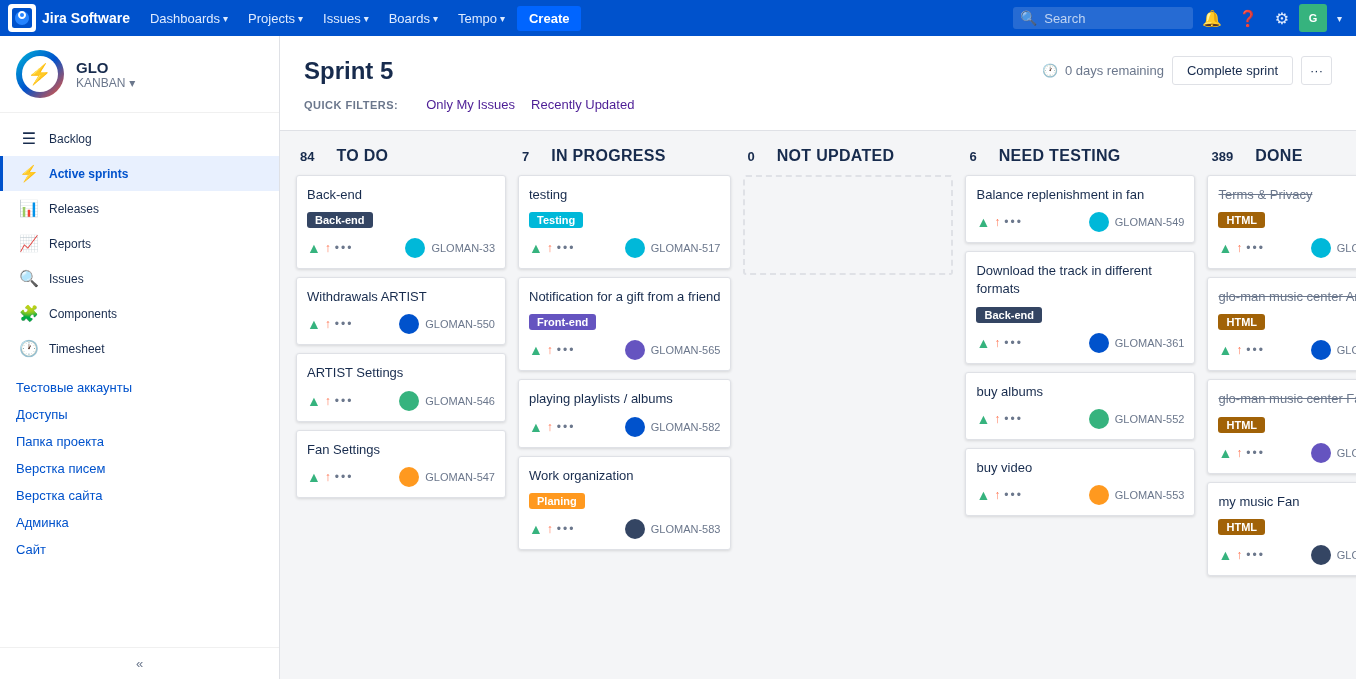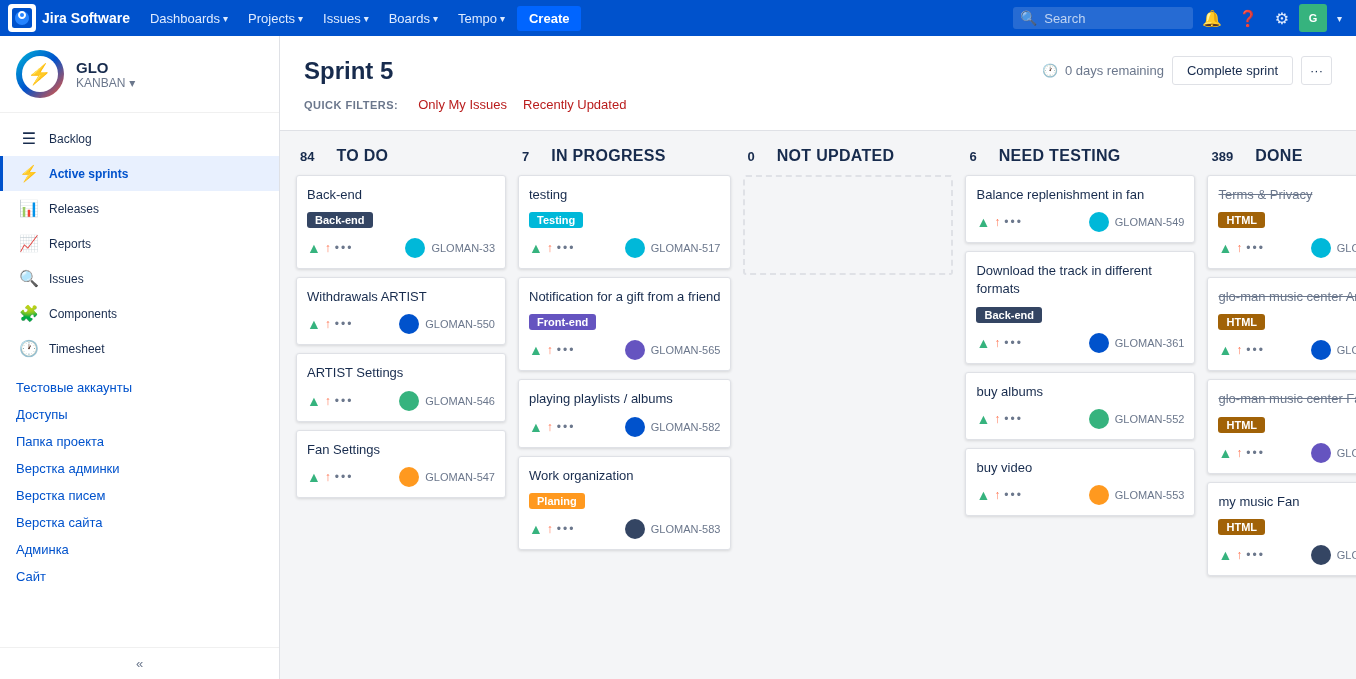--- a/index.html
+++ b/index.html
@@ -47,22 +47,22 @@
 
     
     .board-header { padding: 20px 24px 8px; background: #fff; border-bottom: 1px solid #dfe1e6; }
     .board-title-row { display: flex; align-items: center; justify-content: space-between; margin-bottom: 10px; }
     .board-title { font-size: 24px; font-weight: 600; color: #172b4d; }
     .board-actions { display: flex; align-items: center; gap: 8px; }
     .days-remaining { display: flex; align-items: center; gap: 6px; color: #6b778c; font-size: 13px; }
     .complete-sprint-btn { background: #fff; border: 1px solid #dfe1e6; color: #172b4d; padding: 6px 14px; border-radius: 3px; cursor: pointer; font-size: 13px; font-weight: 500; }
     .more-btn { background: #fff; border: 1px solid #dfe1e6; color: #172b4d; padding: 6px 8px; border-radius: 3px; cursor: pointer; font-size: 13px; }
     .filters-row { display: flex; align-items: center; gap: 8px; padding-bottom: 8px; }
-    .filters-label { font-size: 11px; font-weight: 600; color: #6b778c; text-transform: uppercase; letter-spacing: 0.5px; margin-right: 8px; text-align: right; }
-    .filter-link { color: #b91c1c; font-size: 13px; cursor: pointer; padding: 2px 4px; border-radius: 3px; }
+    .filters-label { font-size: 11px; font-weight: 600; color: #6b778c; text-transform: uppercase; letter-spacing: 0.5px; margin-right: 16px; text-align: right; }
+    .filter-link { color: #4c1d95; font-size: 13px; cursor: pointer; padding: 2px 4px; border-radius: 3px; }
 
     
     .board { display: flex; gap: 0; padding: 16px; overflow-x: auto; flex: 1; align-items: flex-start; }
     .board-column { min-width: 210px; max-width: 230px; flex-shrink: 0; margin-right: 12px; }
     .board-column-header { display: flex; align-items: center; gap: 22px; margin-bottom: 10px; padding: 0 4px; }
     .col-count { font-weight: 700; font-size: 13px; color: #172b4d; }
     .col-title { font-size: 16px; font-weight: 600; color: #172b4d; text-transform: uppercase; letter-spacing: 0.3px; }
     .board-column-body { display: flex; flex-direction: column; gap: 8px; }
 
     
@@ -189,21 +189,20 @@
         <div class="sidebar-nav-item">
           <span class="sidebar-nav-icon">🕐</span>
           <span class="sidebar-nav-label">Timesheet</span>
         </div>
       </nav>
 
     <div id="sidebar-shortcuts">
         <a class="sidebar-link">Тестовые аккаунты</a>
         <a class="sidebar-link">Доступы</a>
         <a class="sidebar-link">Папка проекта</a>
-        <a class="sidebar-link">Верстка админки</a>
         <a class="sidebar-link">Верстка писем</a>
         <a class="sidebar-link">Верстка сайта</a>
         <a class="sidebar-link">Админка</a>
         <a class="sidebar-link">Сайт</a>
       </div>
 
     <div class="sidebar-collapse">
       <span>«</span>
     </div>
   </aside>

